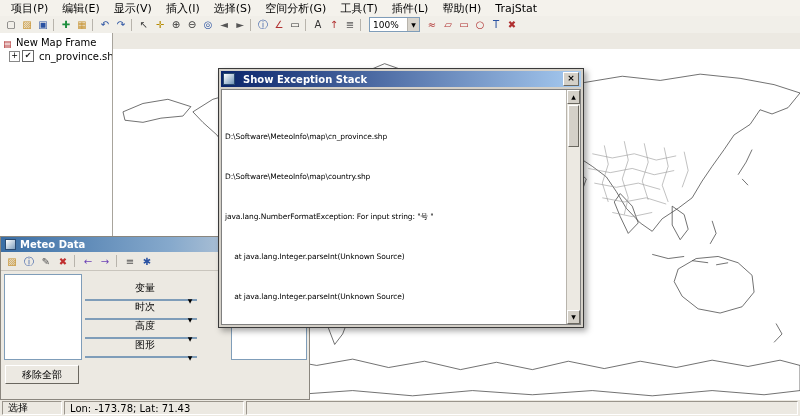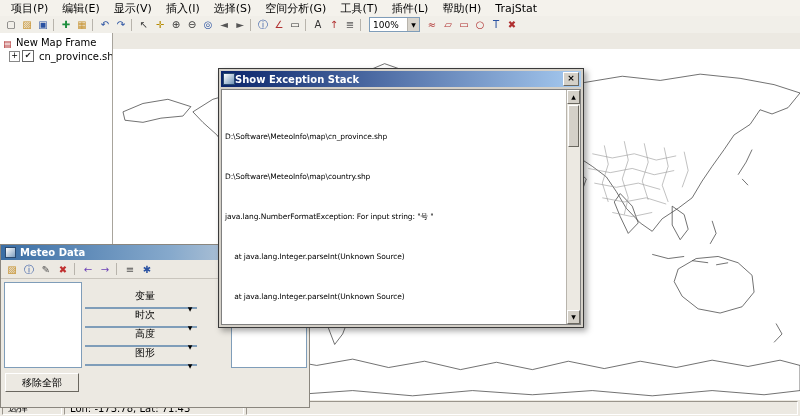--- a/index.html
+++ b/index.html
@@ -42,21 +42,21 @@
   .map-region{flex:1;position:relative;background:#ece9e2;}
   .tabs{position:absolute;top:0;left:0;right:0;height:16px;display:flex;align-items:flex-end;
     border-bottom:1px solid #b8b4ac;background:#e4e1da;padding-left:2px;}
   .tab{padding:1px 12px 1px 12px;font-size:10px;background:#d8d4cc;border:1px solid #b8b4ac;
     border-bottom:none;margin-right:1px;}
   .tab.active{background:#fff;position:relative;top:1px;padding-bottom:2px;}
   .map-canvas{position:absolute;top:16px;left:0;right:0;bottom:0;background:#fff;overflow:hidden;}
   .map-canvas svg{display:block;width:100%;height:100%;}
 
   
-  .meteo-panel{position:absolute;left:0;top:244px;width:310px;height:164px;z-index:5;
+  .meteo-panel{position:absolute;left:0;top:236px;width:310px;height:164px;z-index:5;
     background:#ece9e2;border:1px solid #8a867e;display:flex;flex-direction:column;box-sizing:border-box;}
   .mp-title{height:15px;flex:0 0 15px;background:linear-gradient(to right,#3a6ea5,#86a9cc 55%,#cfd6de 90%);
     color:#fff;font-weight:bold;font-size:10px;display:flex;align-items:center;gap:4px;padding-left:4px;}
   .mp-title-icon{width:9px;height:9px;background:linear-gradient(135deg,#fff,#7e9fc0);border:1px solid #2a4a70;}
   .mp-toolbar{height:18px;flex:0 0 18px;display:flex;align-items:center;gap:1px;background:#ece9e2;
     border-bottom:1px solid #c9c5bd;padding:0 3px;}
   .mp-body{position:relative;flex:1;background:#ece9e2;}
   .mp-list-left{position:absolute;left:3px;top:3px;width:76px;height:84px;background:#fff;border:1px solid #7f9db9;}
   .mp-list-right{position:absolute;left:230px;top:3px;width:74px;height:84px;background:#fff;border:1px solid #7f9db9;}
   .mp-fields{position:absolute;left:84px;top:10px;display:flex;flex-direction:column;gap:4px;}
@@ -67,21 +67,21 @@
     border-left:1px solid #b8b4ac;font-size:6px;display:flex;align-items:center;justify-content:center;}
   .remove-btn{position:absolute;left:4px;top:94px;width:72px;height:17px;font-size:10px;
     background:#ece9e2;border:1px solid;border-color:#fff #6a675f #6a675f #fff;
     display:flex;align-items:center;justify-content:center;cursor:default;}
 
   
   .dialog{position:absolute;left:218px;top:68px;width:366px;height:260px;z-index:10;
     background:#d4d0c8;border:1px solid #3a3a3a;box-shadow:3px 3px 6px rgba(0,0,0,.35);
     display:flex;flex-direction:column;padding:2px;box-sizing:border-box;}
   .dlg-title{height:16px;flex:0 0 16px;background:linear-gradient(to right,#0a246a,#a6caf0);
-    display:flex;align-items:center;gap:0;color:#fff;font-weight:bold;font-size:10px;padding:0 2px;}
+    display:flex;align-items:center;gap:8px;color:#fff;font-weight:bold;font-size:10px;padding:0 2px;}
   .dlg-icon{width:10px;height:10px;background:linear-gradient(135deg,#fff,#6f93b8);border:1px solid #2a4a70;}
   .dlg-close{margin-left:auto;width:14px;height:12px;background:#d4d0c8;color:#000;
     border:1px solid;border-color:#fff #6a675f #6a675f #fff;font-size:9px;line-height:11px;
     text-align:center;font-weight:bold;cursor:default;}
   .dlg-close::before{content:"×";}
   .dlg-client{margin-top:2px;flex:1;display:flex;background:#fff;border:1px solid #808080;overflow:hidden;gap:8px;}
   .dlg-text{flex:1;padding:2px 3px;font-size:7.5px;line-height:10px;letter-spacing:-0.1px;
     overflow:hidden;white-space:pre;}
   .dlg-line{white-space:pre;}
   .dlg-scroll{width:13px;flex:0 0 13px;background:#ece9e2;border-left:1px solid #b8b4ac;

